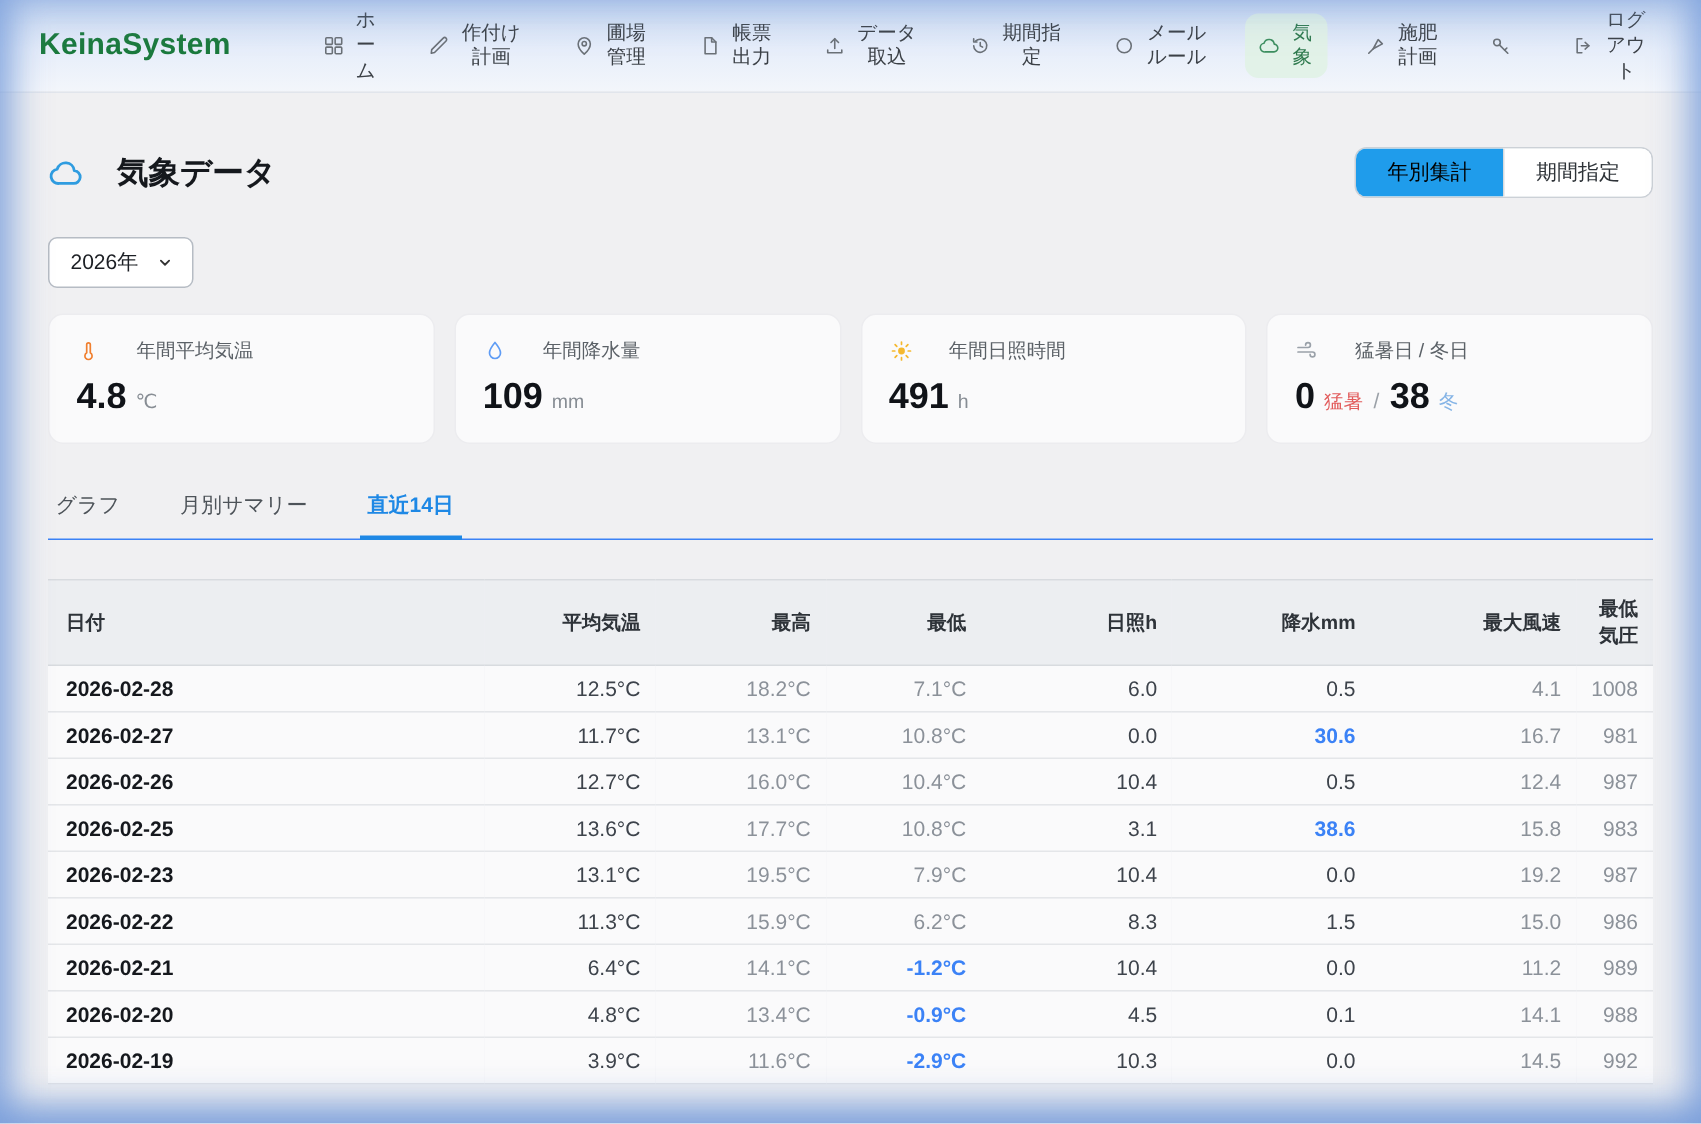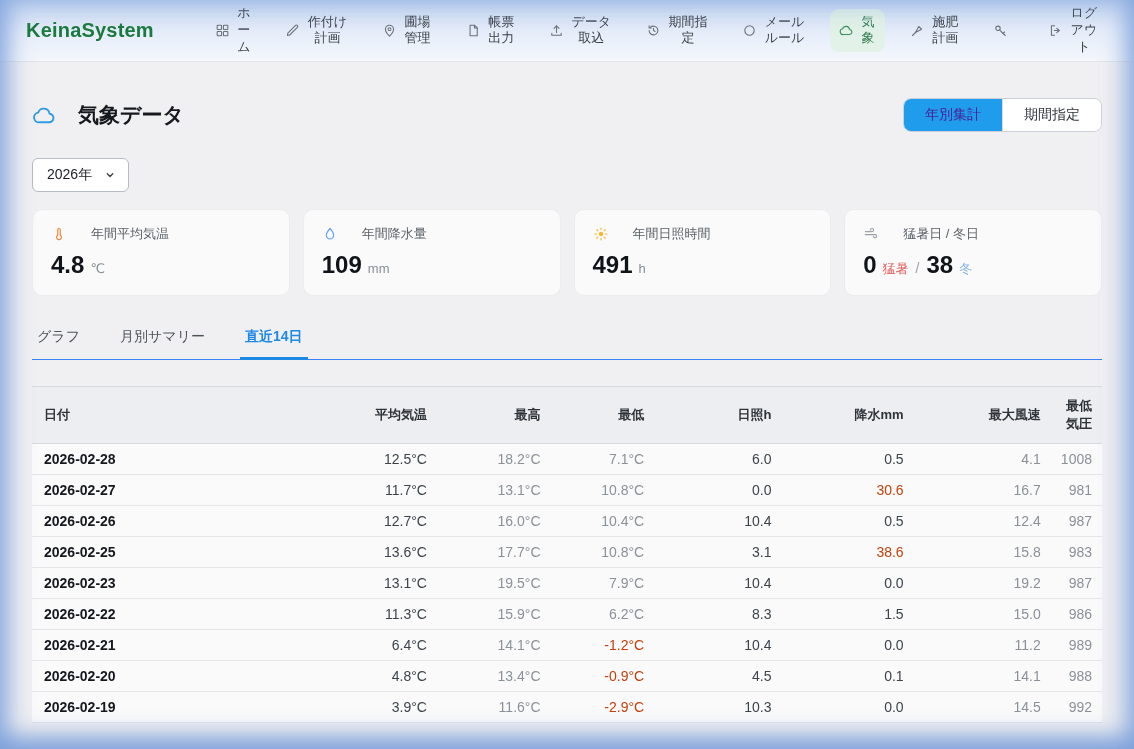--- a/index.html
+++ b/index.html
@@ -39,21 +39,21 @@
   .main { padding:0 32px; }
   .title-row { display:flex; justify-content:space-between; align-items:center; margin-top:36px; }
   .page-title { display:flex; align-items:center; gap:21px; font-size:21px; font-weight:700; color:#15181d; }
   .title-cloud { width:25px; height:25px; color:#2f9ce0; display:flex; }
   .title-cloud svg { width:25px; height:25px; }
 
   .toggle-group { display:flex; border:1px solid #ccd1d7; border-radius:8px; overflow:hidden; background:#fff; }
   .toggle-btn { padding:7px 21px; font-size:14px; color:#2e3338; background:#fff; border:none; cursor:pointer;
     font-family:inherit; }
   .toggle-btn + .toggle-btn { border-left:1px solid #d7dbdf; }
-  .toggle-btn.active { background:#1f9ceb; color:#4c1d95; }
+  .toggle-btn.active { background:#1f9ceb; color:#000000; }
 
   .year-select { margin-top:26px; display:inline-flex; align-items:center; gap:12px; background:#fff;
     border:1px solid #b6bcc4; border-radius:6px; padding:7px 12px 7px 14px; font-size:14px; color:#1c1f24;
     cursor:pointer; }
   .chevron { width:12px; height:12px; color:#333; display:flex; }
   .chevron svg { width:12px; height:12px; }
 
   
   .stats-row { display:grid; grid-template-columns:repeat(4,1fr); gap:13px; margin-top:17px; }
   .stat-card { background:#fafafb; border:1px solid #ececef; border-radius:10px; padding:15px 18px 16px; }
@@ -75,21 +75,21 @@
   .tab.active { color:#1e88e5; font-weight:700; border-bottom-color:#1e88e5; }
 
   
   .data-table { width:100%; border-collapse:collapse; margin-top:26px; font-size:14px; }
   .data-table th { background:#eceef1; border-top:1px solid #d8dbdf; border-bottom:1px solid #d8dbdf;
     padding:10px 10px; font-size:13px; font-weight:700; color:#2e3339; text-align:right; }
   .data-table th:first-child { text-align:left; padding-left:12px; }
   .data-table td { padding:7px 10px; border-bottom:1px solid #e4e6e9; text-align:right; background:#fafafb; color:#3d434b; }
   .data-table td:first-child { text-align:left; font-weight:700; color:#15181d; padding-left:12px; }
   .data-table td.col-2, .data-table td.col-3, .data-table td.col-6, .data-table td.col-7 { color:#8b9199; }
-  .data-table td.hl { color:#c2410c; font-weight:400; }
+  .data-table td.hl { color:#3b82f6; font-weight:700; }
 </style>
 </head>
 <body>
 
 <div class="viewport">
   <div class="edge-glow"></div>
 
   <header class="topbar">
     <div class="brand">KeinaSystem</div>
     <nav class="nav">

